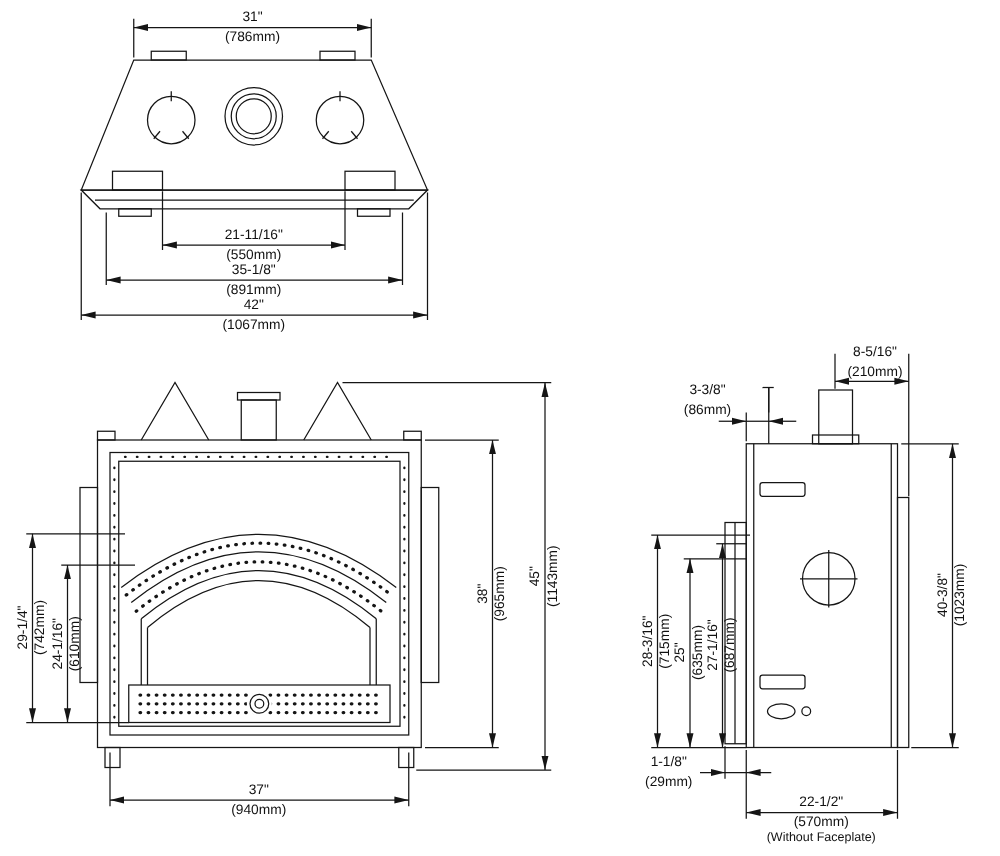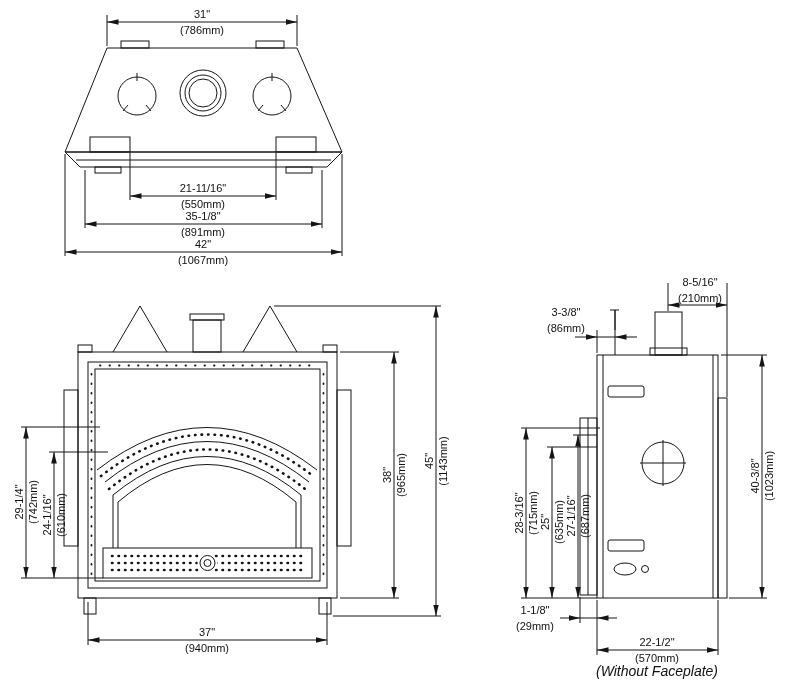--- a/index.html
+++ b/index.html
@@ -8,21 +8,21 @@
   .sheet { position:relative; width:800px; height:685px; background:#fff; overflow:hidden; }
   svg.draw { position:absolute; left:0; top:0; }
   .ln  { stroke:#151515; stroke-width:1; fill:none; }
   .dl  { stroke:#151515; stroke-width:1; fill:none; }
   .dots { stroke:#151515; stroke-width:2.6; stroke-linecap:round; stroke-dasharray:0.5 6; fill:none; }
   .fdots { stroke:#151515; stroke-width:1.8; stroke-linecap:round; stroke-dasharray:0.5 9; fill:none; }
   .lbl { position:absolute; transform:translate(-50%,-50%); color:#111; font-size:11px;
          line-height:12px; text-align:center; white-space:nowrap;
          display:flex; flex-direction:column; align-items:center; gap:4px; }
   .lbl.rot { transform:translate(-50%,-50%) rotate(-90deg); gap:3px; line-height:11px; }
-  .lbl.note { font-size:14px;font-style:italic; }
+  .lbl.note { font-size:10px; }
 </style>
 </head>
 <body>
 
 <div class="sheet">
 
 <svg class="draw" width="800" height="685" viewBox="0 0 800 685">
   <defs>
     <marker id="arr" markerUnits="userSpaceOnUse" markerWidth="12" markerHeight="8" refX="11.5" refY="4" orient="auto-start-reverse">
       <path d="M11.5,4 L0,1.2 L0,6.8 Z" fill="#151515"></path>

